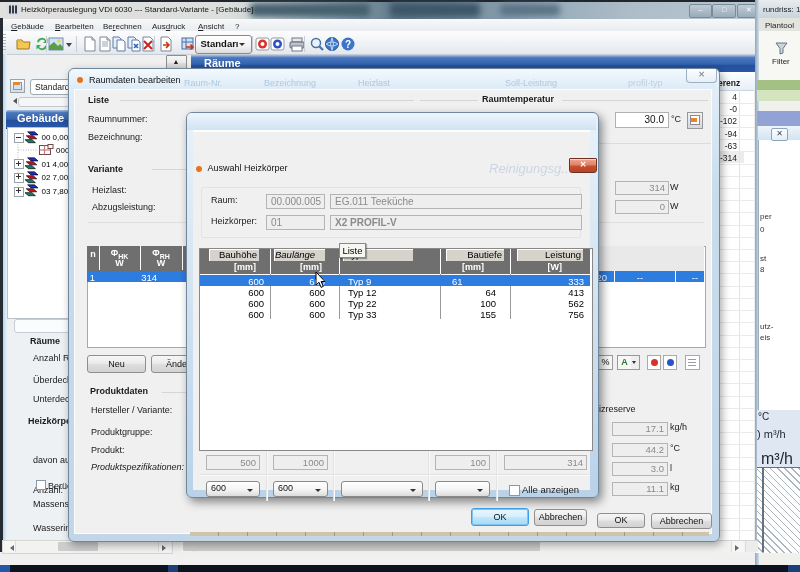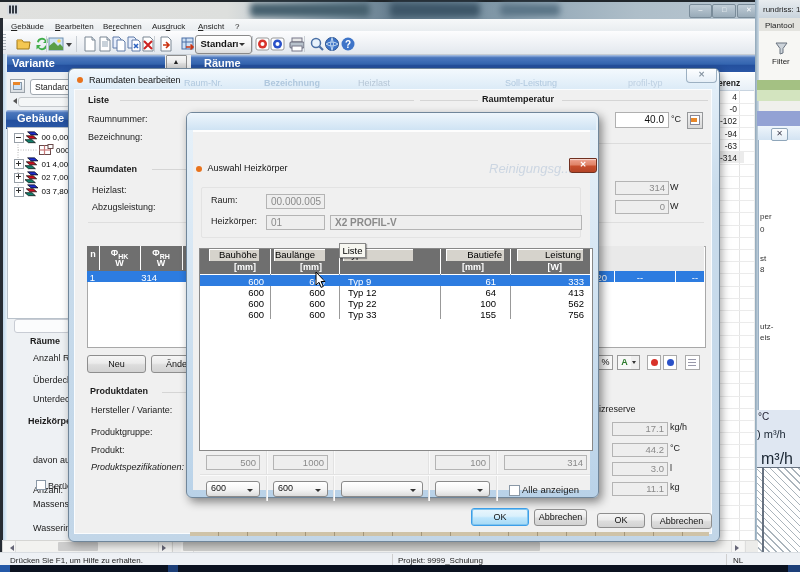--- a/index.html
+++ b/index.html
@@ -46,20 +46,21 @@
   <div class="tblob" style="left:250px;top:3px;width:120px;height:14px;background:#46606e;"></div>
   <div class="tblob" style="left:390px;top:3px;width:90px;height:14px;background:#3d5668;"></div>
   <div class="tblob" style="left:500px;top:4px;width:60px;height:12px;background:#5a7486;"></div>
 </div>
 <svg id="appicon" class="abs" viewBox="0 0 12 11">
       <rect x="0" y="0" width="12" height="11" fill="#d8dde2" rx="1"></rect>
       <rect x="2" y="1.5" width="2" height="8" fill="#333a44"></rect>
       <rect x="5" y="1.5" width="2" height="8" fill="#333a44"></rect>
       <rect x="8" y="1.5" width="2" height="8" fill="#333a44"></rect>
     </svg>
+<div id="titletext" class="abs">Heizkörperauslegung VDI 6030 --- Standard-Variante - [Gebäude]</div>
 <div class="abs" style="left:758px;top:0;width:42px;height:2px;background:#20262b;"></div>
 <div class="capbtn abs" style="left:689px;width:21px;">–</div>
 <div class="capbtn abs" style="left:712px;width:22px;">□</div>
 <div class="capbtn abs" style="left:737px;width:22px;">✕</div>
 
 <div id="menubar" class="abs">
   <span style="left:11px;"><u>G</u>ebäude</span>
   <span style="left:55px;"><u>B</u>earbeiten</span>
   <span style="left:103px;">Be<u>r</u>echnen</span>
   <span style="left:152px;">Aus<u>d</u>ruck</span>
@@ -148,21 +149,20 @@
 <svg class="icon16" style="left:324px;top:5px;" viewBox="0 0 16 16">
         <circle cx="8" cy="8" r="6.5" fill="#3e74c8" stroke="#2a528f"></circle>
         <path d="M2 8 Q8 4 14 8 M2 8 Q8 12 14 8 M8 1.5 Q5 8 8 14.5 M8 1.5 Q11 8 8 14.5" stroke="#bcd4ee" fill="none"></path>
       </svg>
 <svg class="icon16" style="left:340px;top:5px;" viewBox="0 0 16 16">
         <circle cx="8" cy="8" r="6.5" fill="#3e74c8"></circle>
         <text x="8" y="12" font-size="10" font-weight="bold" fill="#fff" text-anchor="middle">?</text>
       </svg>
 </div>
 
-<div class="bluehdr abs" style="left:0px;top:54.5px;width:165px;"><span style="padding-left:12px;">Variante</span></div>
 <div class="btn" style="left:165.5px;top:55px;width:19px;height:13.5px;line-height:12px;font-size:7px;border-radius:1px;color:#222;">▲</div>
 <div class="bluehdr abs" style="left:191px;top:54.5px;width:564px;"><span style="padding-left:13px;">Räume</span></div>
 
 <div class="abs" style="left:0px;top:72px;width:172px;height:468px;background:#eef1f4;"></div>
 <div class="abs" style="left:0px;top:18px;width:2.5px;height:534px;background:#262c34;"></div>
 <div class="abs" style="left:2.5px;top:54px;width:4.5px;height:498px;background:linear-gradient(to right,#bcd4e8,#e8f2fa);"></div>
 <div class="abs" style="left:10px;top:79px;width:13px;height:12px;background:linear-gradient(#fdfdfd,#d8dde2);border:1px solid #9aa2aa;">
       <span class="abs" style="left:2px;top:2px;width:7px;height:6px;background:#cfe3f6;border:1px solid #8898a8;"></span>
       <span class="abs" style="left:2px;top:2px;width:7px;height:2.5px;background:#e8862a;"></span>
     </div>
@@ -341,63 +341,56 @@
   <div class="abs" style="left:58px;top:542px;width:40px;height:9px;background:#cdcdcd;border-radius:1px;"></div>
 
   <div class="abs" style="left:180px;top:540px;width:577px;height:12px;background:#f2f2f0;border-top:1px solid #d5d5d3;"></div>
   <div class="abs" style="left:181px;top:541px;width:12px;height:11px;background:#f6f6f5;border-right:1px solid #ddd;"></div>
   <div class="abs" style="left:185px;top:544.5px;width:0;height:0;border:3px solid transparent;border-right:4px solid #667;"></div>
   <div class="abs" style="left:731px;top:541px;width:12px;height:11px;background:#f6f6f5;border-left:1px solid #ddd;"></div>
   <div class="abs" style="left:735px;top:544.5px;width:0;height:0;border:3px solid transparent;border-left:4px solid #667;"></div>
   <div class="abs" style="left:183px;top:542px;width:357px;height:9px;background:#cfcfcd;border-radius:1px;"></div>
   <div class="abs" style="left:745px;top:541px;width:12px;height:11px;background:#ececea;border-left:1px solid #ddd;"></div>
 </div>
-<div class="abs" style="left:0px;top:552px;width:800px;height:13px;background:#eef1f5;border-top:1px solid #d9dde2;font-size:8px;color:#222;">
-  <span class="abs" style="left:10px;top:3px;">Drücken Sie F1, um Hilfe zu erhalten.</span>
-  <span class="abs" style="left:398px;top:3px;">Projekt: 9999_Schulung</span>
-  <span class="abs" style="left:733px;top:3px;">NL</span>
-  <span class="abs" style="left:392px;top:1px;width:1px;height:11px;background:#cfcfcf;"></span>
-  <span class="abs" style="left:726px;top:1px;width:1px;height:11px;background:#cfcfcf;"></span>
-</div>
 <div class="abs" style="left:0px;top:565px;width:800px;height:7px;background:#0b1220;">
   <span class="abs" style="left:0;width:10px;height:7px;background:#2458a6;"></span>
   <span class="abs" style="left:168px;width:10px;height:7px;background:#1d3f78;"></span>
   <span class="abs" style="left:788px;width:12px;height:7px;background:#1d3f78;"></span>
 </div>
 
 <div id="dlg1" class="dlgframe" style="left:68px;top:68px;width:650px;height:472px;background:linear-gradient(#f4f9fd 0px,#e2eef8 20px,#c9dcec 120px,#c2d6e8 100%);">
 </div>
 <div class="abs" style="left:70px;top:70px;width:646px;height:19px;background:linear-gradient(#f2f8fd,#dcebf7);border-radius:5px 5px 0 0;"></div>
 <div id="dlg1client" class="abs" style="left:75px;top:90px;width:636px;height:443px;background:#f0f0f0;box-shadow:0 0 0 1px #fafcfe;"></div>
 <div id="dlg1content" style="position:absolute;left:0;top:0;width:800px;height:572px;pointer-events:none;">
 
   <span class="abs" style="left:184px;top:78px;font-size:9px;color:#b0c8de;">Raum-Nr.</span>
-  <span class="abs" style="left:264px;top:78px;font-size:9px;color:#b0c8de;font-weight:bold;">Bezeichnung</span>
+  <span class="abs" style="left:264px;top:78px;font-size:9px;color:#b0c8de;">Bezeichnung</span>
   <span class="abs" style="left:358px;top:78px;font-size:9px;color:#b6c6d6;">Heizlast</span>
   <span class="abs" style="left:505px;top:78px;font-size:9px;color:#b0c8de;">Soll-Leistung</span>
   <span class="abs" style="left:628px;top:78px;font-size:9px;color:#bed0e2;">profil-typ</span>
   <div class="abs" style="left:686px;top:69px;width:29px;height:13px;background:linear-gradient(#fdfeff,#e6eff7);border:1px solid #9cb0c2;border-top:none;border-radius:0 0 4px 4px;color:#8795a2;font-size:8px;font-weight:bold;text-align:center;line-height:12px;">✕</div>
   <span class="abs" style="left:77px;top:76.5px;width:6px;height:6px;border-radius:50%;background:#e8731d;"></span>
   <span class="abs" style="left:89px;top:74.5px;font-size:9px;color:#111;">Raumdaten bearbeiten</span>
 
   <span class="lbl bold" style="left:88px;top:94.5px;">Liste</span>
   <div class="hline" style="left:120px;top:99.5px;width:294px;"></div>
   <span class="lbl bold" style="left:482px;top:94px;">Raumtemperatur</span>
   <div class="hline" style="left:420px;top:99.5px;width:58px;"></div>
   <div class="hline" style="left:562px;top:99.5px;width:146px;"></div>
   <span class="lbl" style="left:88px;top:114px;">Raumnummer:</span>
   <span class="lbl" style="left:88px;top:131.5px;">Bezeichnung:</span>
-  <div class="fieldw" style="left:615px;top:112px;width:52px;height:14px;line-height:14px;text-align:right;color:#111;"><span style="padding-right:4px;">40.0</span></div>
+  <div class="fieldw" style="left:615px;top:112px;width:52px;height:14px;line-height:14px;text-align:right;color:#111;"><span style="padding-right:4px;">30.0</span></div>
   <span class="lbl" style="left:671px;top:113.5px;">°C</span>
   <div class="abs" style="left:687px;top:112px;width:14px;height:15px;background:linear-gradient(#f2f2f2,#d8d8d8);border:1px solid #96989a;">
         <span class="abs" style="left:2px;top:2px;width:8px;height:8px;background:#fff;border:1px solid #889;"></span>
         <span class="abs" style="left:3px;top:5px;width:6px;height:4px;background:#e8872a;"></span>
       </div>
   <div class="hline" style="left:420px;top:142.5px;width:291px;background:#dcdcdc;"></div>
-  <span class="lbl bold" style="left:88px;top:164px;">Raumdaten</span>
+  <span class="lbl bold" style="left:88px;top:164px;">Variante</span>
   <div class="hline" style="left:152px;top:169px;width:262px;"></div>
   <span class="lbl" style="left:92px;top:184.5px;">Heizlast:</span>
   <span class="lbl" style="left:92px;top:201.5px;">Abzugsleistung:</span>
   <div class="field smallfield" style="left:615px;top:181px;width:52px;height:12px;line-height:12px;text-align:right;"><span style="padding-right:3px;">314</span></div>
   <span class="lbl" style="left:670px;top:181.5px;">W</span>
   <div class="field smallfield" style="left:615px;top:200px;width:52px;height:12px;line-height:12px;text-align:right;"><span style="padding-right:3px;">0</span></div>
   <span class="lbl" style="left:670px;top:200.5px;">W</span>
   <div class="hline" style="left:88px;top:222px;width:616px;background:#dedede;"></div>
 
   <div class="abs" style="left:87px;top:246px;width:617px;height:100px;background:#fff;border:1px solid #a8a8a8;"></div>
@@ -471,48 +464,49 @@
 
   <span class="abs" style="left:195.5px;top:121.5px;width:6px;height:6px;border-radius:50%;background:#e8731d;"></span>
   <span class="abs" style="left:207.5px;top:118.5px;font-size:9px;color:#111;">Auswahl Heizkörper</span>
   <span class="abs" style="left:489px;top:117px;font-size:13px;color:#ccd6e2;font-style:italic;">Reinigungsg...</span>
   <div class="abs" style="left:569px;top:114px;width:26px;height:13px;background:linear-gradient(#efa28e 0%,#e08468 45%,#c84f2e 55%,#b44426 100%);border:1px solid #703020;border-radius:1px 1px 3px 3px;color:#fff;font-weight:bold;font-size:8px;text-align:center;line-height:12px;box-shadow:inset 0 1px 1px rgba(255,255,255,0.6);">✕</div>
 
   <div class="abs" style="left:201px;top:143px;width:378px;height:49px;border:1px solid #e3e3e3;border-radius:2px;"></div>
   <span class="lbl" style="left:211px;top:151px;">Raum:</span>
   <span class="lbl" style="left:211px;top:171.5px;">Heizkörper:</span>
   <div class="field" style="left:266px;top:150px;width:57px;height:13px;line-height:13px;"><span style="padding-left:4px;">00.000.005</span></div>
+  <div class="field" style="left:330px;top:150px;width:250px;height:13px;line-height:13px;"><span style="padding-left:4px;">EG.011 Teeküche</span></div>
   <div class="field" style="left:266px;top:170.5px;width:57px;height:13px;line-height:13px;"><span style="padding-left:4px;">01</span></div>
   <div class="field" style="left:330px;top:170.5px;width:250px;height:13px;line-height:13px;"><span style="padding-left:4px;font-weight:bold;">X2 PROFIL-V</span></div>
 
   <div class="abs" style="left:199px;top:204px;width:392px;height:201px;background:#fff;border:1px solid #888;"></div>
   <div class="abs" style="left:200px;top:204.5px;width:390px;height:25.5px;background:#6f6f6f;"></div>
   <div class="abs" style="left:209px;top:205px;width:49px;height:10.5px;background:#d6d3cc;border-top:1px solid #fff;border-left:1px solid #fff;font-size:9.5px;color:#000;text-align:right;line-height:10px;"><span style="padding-right:2px;">Bauhöhe</span></div>
-  <div class="abs" style="left:274px;top:205px;width:50px;height:10.5px;background:#d6d3cc;border-top:1px solid #fff;border-left:1px solid #fff;font-size:9.5px;color:#000;text-align:right;line-height:10px;"><span style="padding-right:14px;">Baulänge</span></div>
+  <div class="abs" style="left:274px;top:205px;width:50px;height:10.5px;background:#d6d3cc;border-top:1px solid #fff;border-left:1px solid #fff;font-size:9.5px;color:#000;text-align:right;line-height:10px;"><span style="padding-right:14px;font-style:italic;">Baulänge</span></div>
   <div class="abs" style="left:343px;top:205px;width:69px;height:10.5px;background:#d6d3cc;border-top:1px solid #fff;border-left:1px solid #fff;font-size:9.5px;color:#000;line-height:10px;"><span style="padding-left:2px;">Typ</span></div>
   <div class="abs" style="left:446px;top:205px;width:57px;height:10.5px;background:#d6d3cc;border-top:1px solid #fff;border-left:1px solid #fff;font-size:9.5px;color:#000;text-align:right;line-height:10px;"><span style="padding-right:2px;">Bautiefe</span></div>
   <div class="abs" style="left:517px;top:205px;width:65px;height:10.5px;background:#d6d3cc;border-top:1px solid #fff;border-left:1px solid #fff;font-size:9.5px;color:#000;text-align:right;line-height:10px;"><span style="padding-right:2px;">Leistung</span></div>
   <span class="abs" style="left:226px;top:218px;width:30px;text-align:right;font-size:9px;font-weight:bold;color:#fff;">[mm]</span>
   <span class="abs" style="left:292px;top:218px;width:30px;text-align:right;font-size:9px;font-weight:bold;color:#fff;">[mm]</span>
   <span class="abs" style="left:454px;top:218px;width:30px;text-align:right;font-size:9px;font-weight:bold;color:#fff;">[mm]</span>
   <span class="abs" style="left:532px;top:218px;width:30px;text-align:right;font-size:9px;font-weight:bold;color:#fff;">[W]</span>
   <div class="abs" style="left:270px;top:204.5px;width:1px;height:25.5px;background:#fff;"></div>
   <div class="abs" style="left:339px;top:204.5px;width:1px;height:25.5px;background:#fff;"></div>
   <div class="abs" style="left:440px;top:204.5px;width:1px;height:25.5px;background:#fff;"></div>
   <div class="abs" style="left:510px;top:204.5px;width:1px;height:25.5px;background:#fff;"></div>
   <div class="abs" style="left:270px;top:230px;width:1px;height:45px;background:#999;"></div>
   <div class="abs" style="left:339px;top:230px;width:1px;height:45px;background:#999;"></div>
   <div class="abs" style="left:440px;top:230px;width:1px;height:45px;background:#999;"></div>
   <div class="abs" style="left:510px;top:230px;width:1px;height:45px;background:#999;"></div>
 
   <div class="abs" style="left:200px;top:231px;width:390px;height:11px;background:#2d7ce0;color:#fff;font-size:9.5px;">
     <span class="abs" style="left:14px;top:1px;width:50px;text-align:right;">600</span>
     <span class="abs" style="left:75px;top:1px;width:50px;text-align:right;">600</span>
     <span class="abs" style="left:148px;top:1px;">Typ 9</span>
-    <span class="abs" style="left:252px;top:1px;width:44px;text-align:right;">61</span>
+    <span class="abs" style="left:252px;top:1px;width:44px;text-align:left;">61</span>
     <span class="abs" style="left:334px;top:1px;width:50px;text-align:right;">333</span>
   </div>
   <div class="abs" style="left:200px;top:242px;width:390px;height:11px;color:#000;font-size:9.5px;">
     <span class="abs" style="left:14px;top:1px;width:50px;text-align:right;">600</span>
     <span class="abs" style="left:75px;top:1px;width:50px;text-align:right;">600</span>
     <span class="abs" style="left:148px;top:1px;">Typ 12</span>
     <span class="abs" style="left:252px;top:1px;width:44px;text-align:right;">64</span>
     <span class="abs" style="left:334px;top:1px;width:50px;text-align:right;">413</span>
   </div>
   <div class="abs" style="left:200px;top:253px;width:390px;height:11px;color:#000;font-size:9.5px;">

